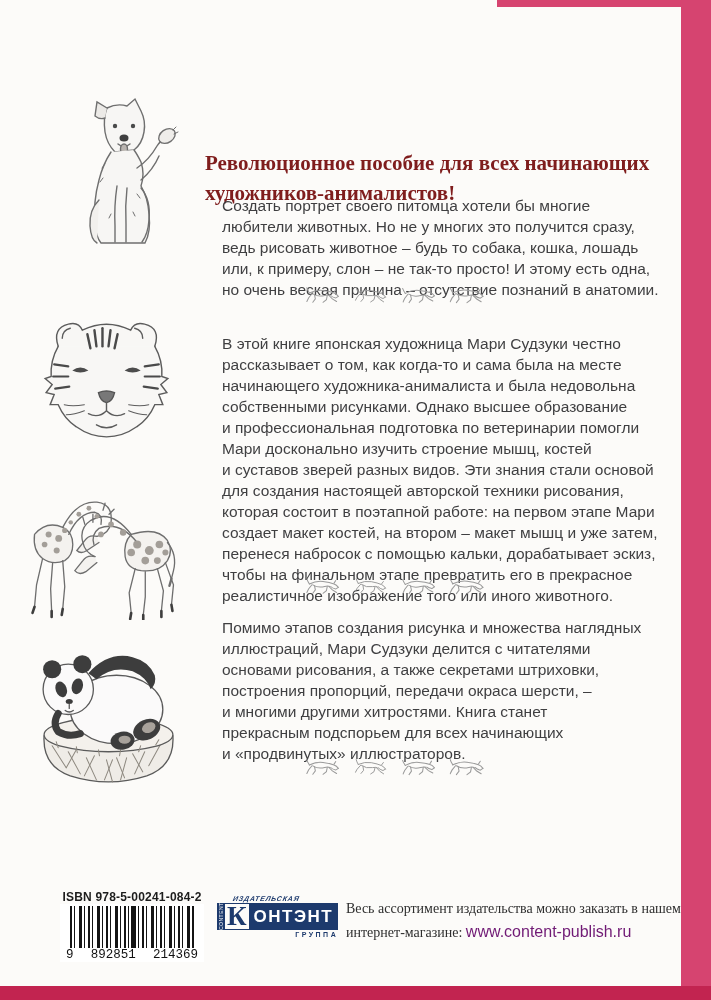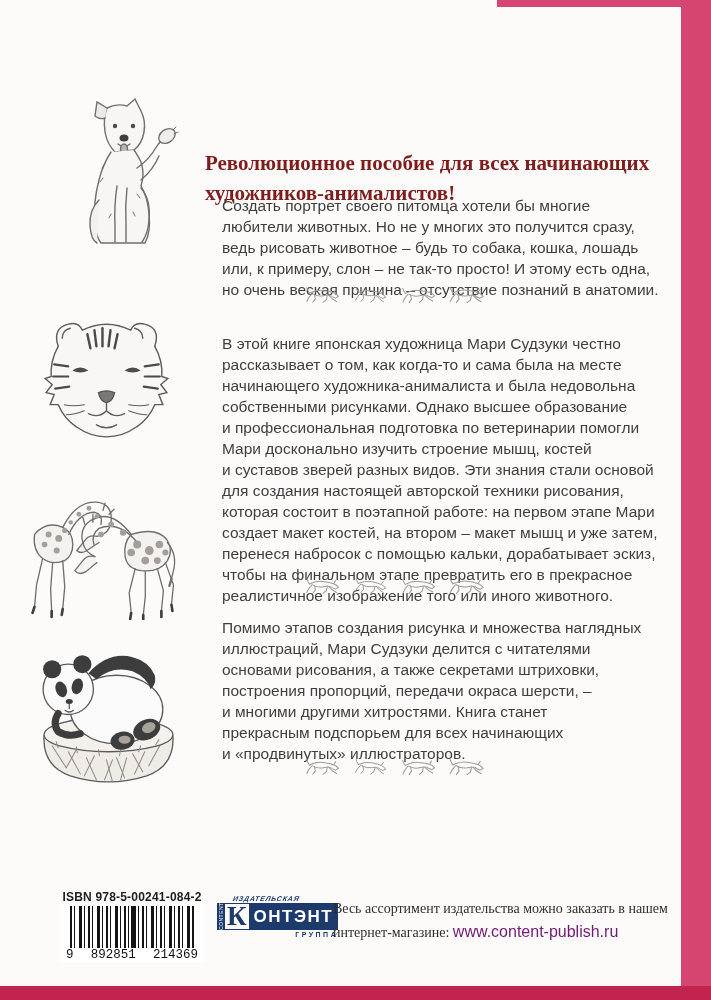--- a/index.html
+++ b/index.html
@@ -50,21 +50,21 @@
             margin-left:16px;transform:skewX(-12deg);}
   .logo-row{display:flex;align-items:stretch;height:27px;margin-top:1px;}
   .logo-side{width:8px;background:#1d3a6d;color:#fff;font-size:5px;letter-spacing:.5px;
              writing-mode:vertical-rl;transform:rotate(180deg);text-align:center;line-height:8px;}
   .logo-k{font-family:"Liberation Serif",serif;font-size:27px;font-weight:bold;line-height:25px;
           padding:0 2px;border:1px solid #1d3a6d;border-left:none;}
   .logo-box{background:#1d3a6d;color:#fff;font-size:17px;font-weight:bold;letter-spacing:1.5px;
             padding:4px 5px 16px 4px;line-height:20px;font-family:"Liberation Sans",sans-serif;}
   .logo-bottom{font-size:7px;font-weight:bold;letter-spacing:2.5px;text-align:right;margin-top:1px;}
 
-  .order-text{position:absolute;left:333px;top:897px;width:335px;
+  .order-text{position:absolute;left:346px;top:897px;width:335px;
               font-family:"Liberation Serif",serif;font-size:14px;line-height:23px;color:#2e2e2e;}
   .order-url{font-family:"Liberation Sans",sans-serif;font-size:16px;color:#701a75;}
   .hidden-defs{position:absolute;width:0;height:0;overflow:hidden;}
 </style>
 </head>
 <body>
 
 <div class="page">
 
   <div class="strip-top"></div>

